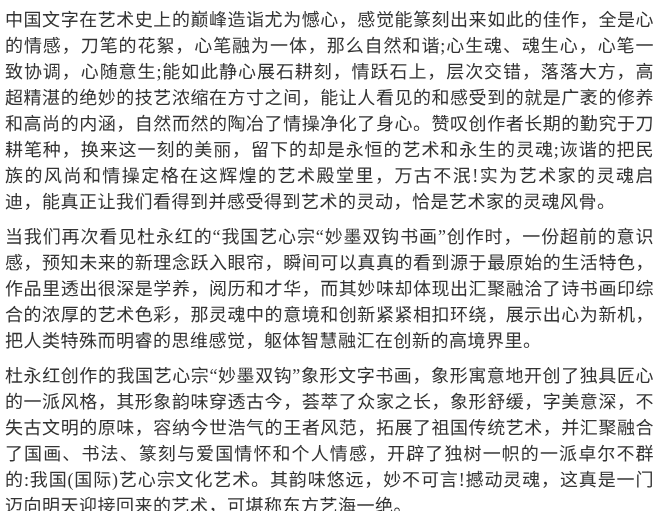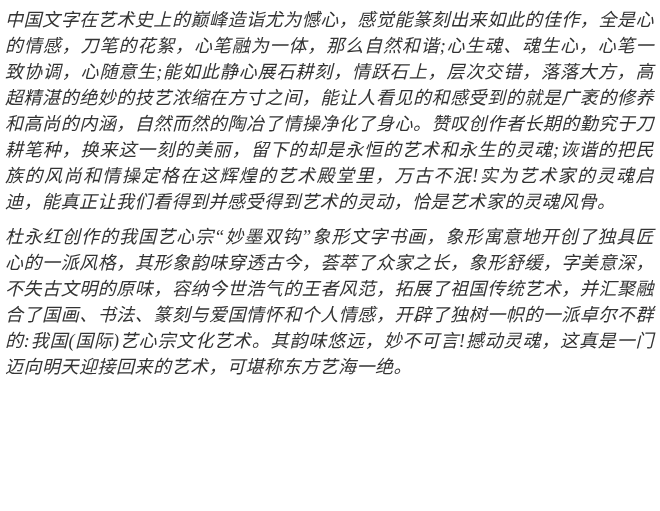--- a/index.html
+++ b/index.html
@@ -20,22 +20,22 @@
     color: #333333;
     font-size: 18px;
     line-height: 26px;
     text-align: justify;
     text-justify: inter-character;
     letter-spacing: 0.5px;
   }
   .article p.para {
     margin: 0 0 9px 0;
     word-break: break-all;
-    font-style: italic;
   }
 </style>
 </head>
 <body style="color: rgb(51, 51, 51); background: rgb(255, 255, 255);">
 
 <main class="article">
   <p class="para">中国文字在艺术史上的巅峰造诣尤为憾心，感觉能篆刻出来如此的佳作，全是心的情感，刀笔的花絮，心笔融为一体，那么自然和谐;心生魂、魂生心，心笔一致协调，心随意生;能如此静心展石耕刻，情跃石上，层次交错，落落大方，高超精湛的绝妙的技艺浓缩在方寸之间，能让人看见的和感受到的就是广袤的修养和高尚的内涵，自然而然的陶冶了情操净化了身心。赞叹创作者长期的勤究于刀耕笔种，换来这一刻的美丽，留下的却是永恒的艺术和永生的灵魂;诙谐的把民族的风尚和情操定格在这辉煌的艺术殿堂里，万古不泯!实为艺术家的灵魂启迪，能真正让我们看得到并感受得到艺术的灵动，恰是艺术家的灵魂风骨。</p>
+  <p class="para">当我们再次看见杜永红的“我国艺心宗“妙墨双钩书画”创作时，一份超前的意识感，预知未来的新理念跃入眼帘，瞬间可以真真的看到源于最原始的生活特色，作品里透出很深是学养，阅历和才华，而其妙味却体现出汇聚融洽了诗书画印综合的浓厚的艺术色彩，那灵魂中的意境和创新紧紧相扣环绕，展示出心为新机，把人类特殊而明睿的思维感觉，躯体智慧融汇在创新的高境界里。</p>
   <p class="para">杜永红创作的我国艺心宗“妙墨双钩”象形文字书画，象形寓意地开创了独具匠心的一派风格，其形象韵味穿透古今，荟萃了众家之长，象形舒缓，字美意深，不失古文明的原味，容纳今世浩气的王者风范，拓展了祖国传统艺术，并汇聚融合了国画、书法、篆刻与爱国情怀和个人情感，开辟了独树一帜的一派卓尔不群的:我国(国际)艺心宗文化艺术。其韵味悠远，妙不可言!撼动灵魂，这真是一门迈向明天迎接回来的艺术，可堪称东方艺海一绝。</p>
 </main>
 
 </body></html>

